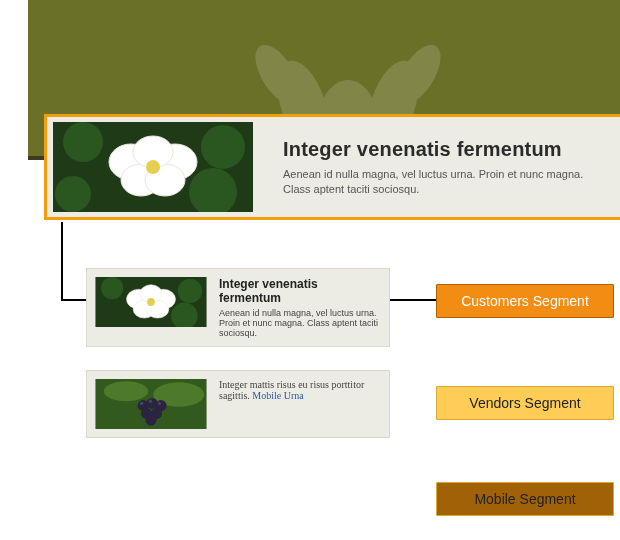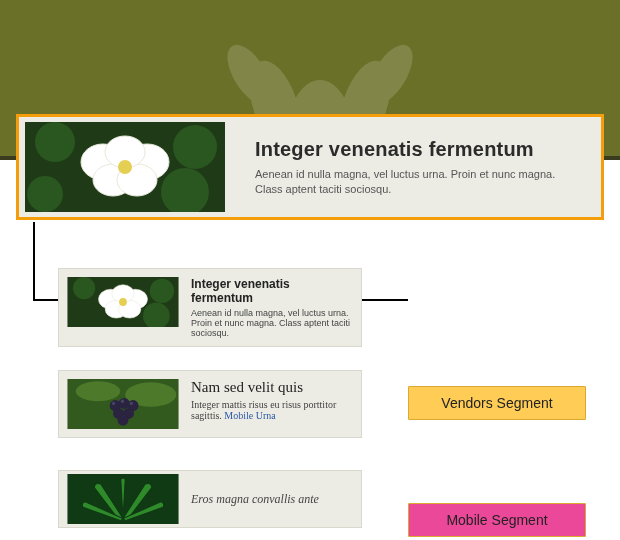--- a/index.html
+++ b/index.html
@@ -1,17 +1,17 @@
 <!DOCTYPE html>
 <html><head>
 <meta charset="utf-8">
 <style>
   * { box-sizing: border-box; margin: 0; padding: 0; }
   html, body { width: 620px; height: 540px; font-family: Arial, Helvetica, sans-serif; background: #fff; overflow: hidden; }
-  .canvas { position: relative; width: 559px; height: 540px; }
+  .canvas { position: relative; width: 559px; height: 540px; margin-left: 28px; }
 
   
   .hero-band { position: absolute; left: 0; top: 0; width: 620px; height: 160px; background: #6b7028; border-bottom: 4px solid #3b3b20; overflow: hidden; }
   .hero-deco { position: absolute; left: 190px; top: 10px; width: 260px; height: 160px; opacity: .15; }
 
   
   .main-card { position: absolute; left: 16px; top: 114px; width: 588px; height: 106px; background: #ecece4; border: 3px solid #f59e0b; display: flex; align-items: center; padding: 6px; }
   .main-thumb { width: 200px; height: 90px; flex: 0 0 auto; }
   .main-text { padding: 6px 12px 6px 30px; color: #2b2b2b; }
   .main-text h2 { font-size: 20px; font-weight: 700; margin-bottom: 6px; letter-spacing: .2px; }
@@ -29,21 +29,21 @@
   #row-3 { top: 470px; height: 58px; align-items: center; }
 
   #row-2 h3 { font-family: Georgia, 'Times New Roman', serif; font-size: 15px; font-weight: 400; }
   #row-2 .txt { font-family: Georgia, 'Times New Roman', serif; font-size: 10px; }
   #row-3 .txt { font-family: 'Comic Sans MS', 'Segoe Script', cursive; font-size: 12px; font-style: italic; }
 
   
   .seg { position: absolute; left: 408px; width: 178px; height: 34px; display: flex; align-items: center; justify-content: center; font-size: 14px; color: #222; border-radius: 1px; }
   #seg-1 { top: 284px; background: #f28c12; border: 1px solid #b06000; color: #fff; }
   #seg-2 { top: 386px; background: #ffcd55; border: 1px solid #dba832; }
-  #seg-3 { top: 503px; background: #ec4899; border: 1px solid #dba832; }
+  #seg-3 { top: 482px; background: #a16207; border: 1px solid #dba832; }
 
   
   .wires { position: absolute; left: 0; top: 0; width: 620px; height: 540px; pointer-events: none; }
 </style>
 </head>
 <body>
 
 <div class="canvas">
 
   <div class="hero-band">
@@ -122,41 +122,28 @@
           <circle cx="110" cy="62" r="10"></circle>
           <circle cx="100" cy="74" r="10"></circle>
       </g>
       <g fill="#5a5880" opacity=".6">
         <circle cx="83" cy="44" r="3"></circle>
           <circle cx="99" cy="40" r="3"></circle>
           <circle cx="115" cy="44" r="3"></circle>
       </g>
     </svg>
     <div class="txt">
-      <h3>Nam sed velit quis</h3>
       <span>Integer mattis risus eu risus porttitor sagittis. </span><span class="link">Mobile Urna</span>
     </div>
   </div>
 
-  <div class="row" id="row-3">
-    <svg class="thumb" viewBox="0 0 200 90">
-      <rect width="200" height="90" fill="#0f3a14"></rect>
-      <g fill="#2f8a2a" stroke="#0f3a14" stroke-width="2">
-        <path d="M100 80 L140 18 Q150 14 152 24 L108 82 Z"></path>
-        <path d="M100 80 L60 18 Q50 14 48 24 L92 82 Z"></path>
-        <path d="M100 82 L96 10 Q100 4 104 10 L100 82 Z"></path>
-        <path d="M100 80 L168 50 Q176 52 172 60 L104 84 Z"></path>
-        <path d="M100 80 L32 50 Q24 52 28 60 L96 84 Z"></path>
-      </g>
-    </svg>
-    <div class="txt">
-      <span>Eros magna convallis ante</span>
+
+  <div class="seg" id="seg-1">
+      <span>Customers Segment</span>
     </div>
-  </div>
-
   <div class="seg" id="seg-2">
       <span>Vendors Segment</span>
     </div>
   <div class="seg" id="seg-3">
       <span>Mobile Segment</span>
     </div>
 
   <svg class="wires">
     <g stroke="#000" stroke-width="2" fill="none">
 

